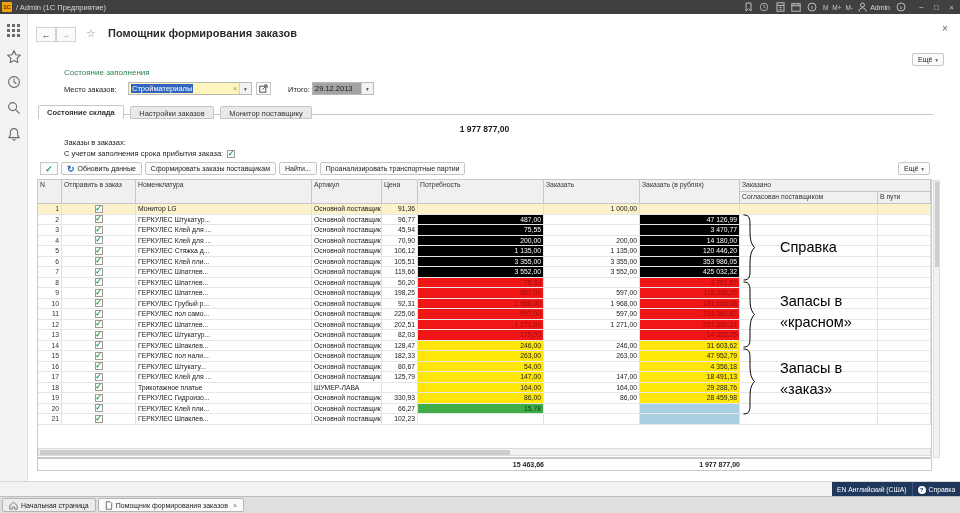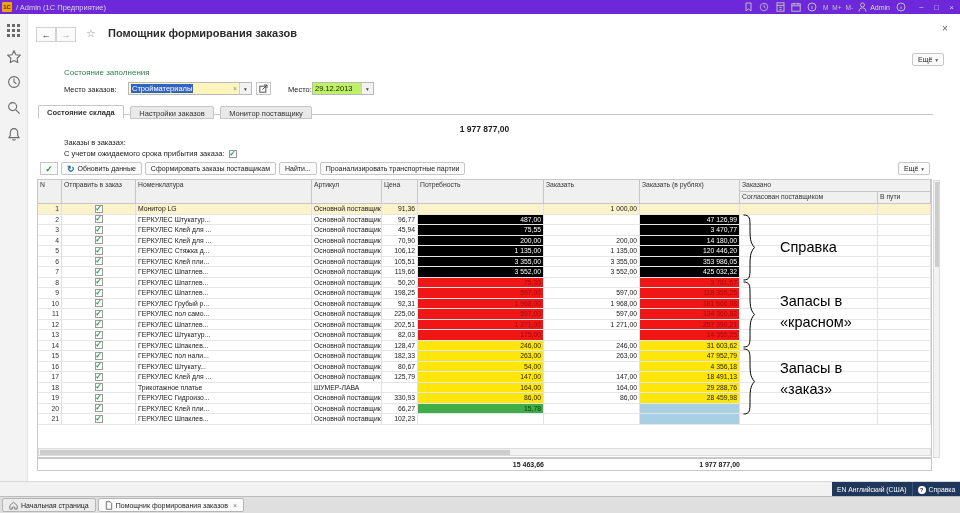--- a/index.html
+++ b/index.html
@@ -1,19 +1,19 @@
 <!DOCTYPE html>
 <html><head>
 <meta charset="utf-8">
 <style>
   html,body{margin:0;padding:0;background:#9a9a9a;}
   .screen{position:relative;width:960px;height:513px;background:#fff;font-family:"Liberation Sans",sans-serif;overflow:hidden;color:#1a1a1a;}
 
   
-  .titlebar{position:absolute;left:0;top:0;width:960px;height:14px;background:#6d28d9;display:flex;align-items:center;color:#d8d8d8;font-size:7.5px;text-align:center;}
+  .titlebar{position:absolute;left:0;top:0;width:960px;height:14px;background:#404040;display:flex;align-items:center;color:#d8d8d8;font-size:7.5px;text-align:center;}
   .tb-logo{width:10px;height:10px;background:#f0a30a;color:#5a2d00;font-size:6px;font-weight:bold;display:flex;align-items:center;justify-content:center;margin:0 4px 0 2px;border-radius:1px;flex:0 0 auto;}
   .tb-right{margin-left:auto;display:flex;align-items:center;gap:5px;padding-right:1px;}
   .tb-ic{width:11px;height:11px;display:flex;align-items:center;justify-content:center;}
   .tb-ic svg{stroke:#bdbdbd;fill:none;stroke-width:1;}
   .tb-mem{font-size:6.5px;color:#c4c4c4;display:flex;gap:4px;}
   .tb-user{display:flex;align-items:center;gap:3px;font-size:7px;color:#d8d8d8;}
   .tb-win{display:flex;margin-left:3px;}
   .tb-winbtn{width:15px;height:14px;display:flex;align-items:center;justify-content:center;font-size:8px;color:#cfcfcf;}
 
   
@@ -30,21 +30,21 @@
   .btn{height:13px;border:1px solid #c6c6c6;background:#fbfbfb;font-size:7px;padding:0 5px;display:inline-flex;align-items:center;gap:3px;color:#222;border-radius:2px;box-sizing:border-box;white-space:nowrap;}
   .caret{font-size:5.5px;color:#555;}
 
   
   .params-title{position:absolute;left:64px;top:68px;font-size:8px;color:#2f7e4e;}
   .flabel{position:absolute;font-size:7.5px;color:#222;white-space:nowrap;}
   .field{position:absolute;height:13px;border:1px solid #b9b9b9;background:#fdf5bc;display:flex;align-items:center;padding-left:2px;box-sizing:border-box;font-size:7.5px;}
   .field .sel{background:#2f64c2;color:#fff;padding:0 1px;white-space:nowrap;}
   .field .fx{margin-left:auto;color:#8a8a8a;font-size:7px;padding:0 2px;}
   .field .fa{width:11px;text-align:center;border-left:1px solid #cfcfcf;color:#444;font-size:5.5px;background:#f2f2f2;height:100%;line-height:12px;flex:0 0 auto;}
-  .field.white{background:#bef264;}
+  .field.white{background:#a3a3a3;}
   .icbtn{border:1px solid #c6c6c6;background:#fbfbfb;display:flex;align-items:center;justify-content:center;box-sizing:border-box;}
 
   
   .tabstrip{position:absolute;left:38px;top:101px;width:895px;height:14px;border-bottom:1px solid #c6c6c6;box-sizing:border-box;}
   .ftab{display:inline-block;height:13px;line-height:13px;padding:0 8px;font-size:7.5px;border:1px solid #c6c6c6;background:#e9e9e9;margin-right:2px;border-radius:2px 2px 0 0;color:#333;vertical-align:bottom;box-sizing:border-box;}
   .ftab.active{background:#fff;height:14px;border-bottom:1px solid #fff;font-weight:bold;}
 
   
   .grand-total{position:absolute;left:38px;top:124px;width:893px;text-align:center;font-size:8.5px;font-weight:bold;}
   .total-label{position:absolute;left:64px;top:138px;font-size:7.5px;}
@@ -220,36 +220,36 @@
     <span class="sel">Стройматериалы</span>
     <span class="fx">×</span>
     <span class="fa">▾</span>
   </div>
   <div class="icbtn" style="position:absolute;left:256px;top:82px;width:15px;height:13px;">
     <svg width="9" height="9" viewBox="0 0 9 9" style="stroke:#555;fill:none;stroke-width:1;">
         <rect x="0.8" y="2.2" width="6" height="6"></rect>
         <path d="M3.6 5.4L8 1M5 1h3v3"></path>
       </svg>
   </div>
-  <div class="flabel" style="left:288px;top:85px;">Место:</div>
+  <div class="flabel" style="left:288px;top:85px;">Итого:</div>
   <div class="field white" style="left:312px;top:82px;width:62px;">
     <span>29.12.2013</span>
     <span class="fa" style="margin-left:auto;">▾</span>
   </div>
 
   <div class="tabstrip">
     <span class="ftab active">Состояние склада</span>
     <span class="ftab">Настройки заказов</span>
     <span class="ftab">Монитор поставщику</span>
   </div>
 
   <div class="grand-total">1 977 877,00</div>
   <div class="total-label">Заказы в заказах:</div>
   <div class="lead-row">
-    <span>С учетом ожидаемого срока прибытия заказа:</span>
+    <span>С учетом заполнения срока прибытия заказа:</span>
     <span class="chk">
         <span class="tick">✓</span>
       </span>
   </div>
 
   <div class="cmdbar">
     <span class="icbtn cmd-ic">
         <span class="glyph-check">✓</span>
       </span>
     <span class="btn">

